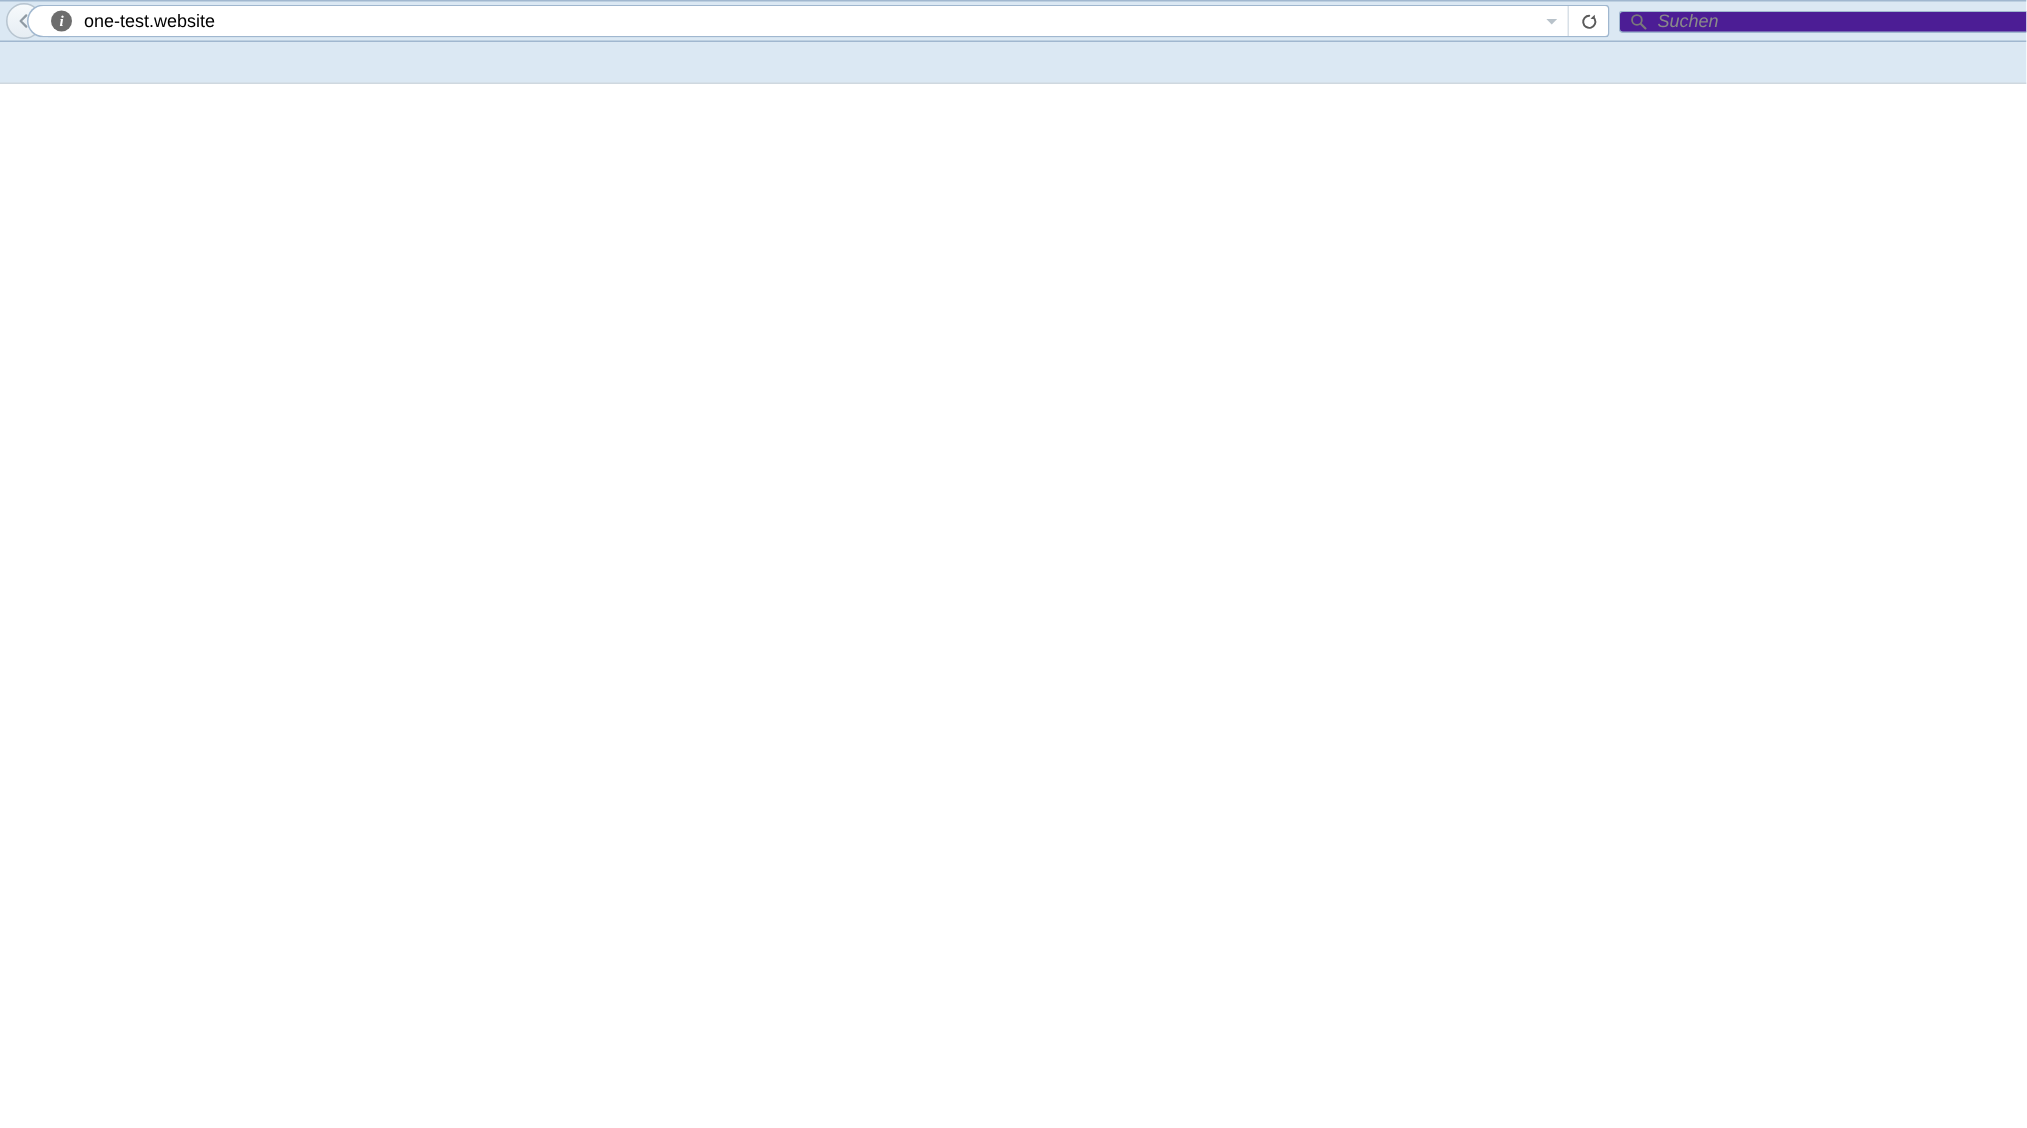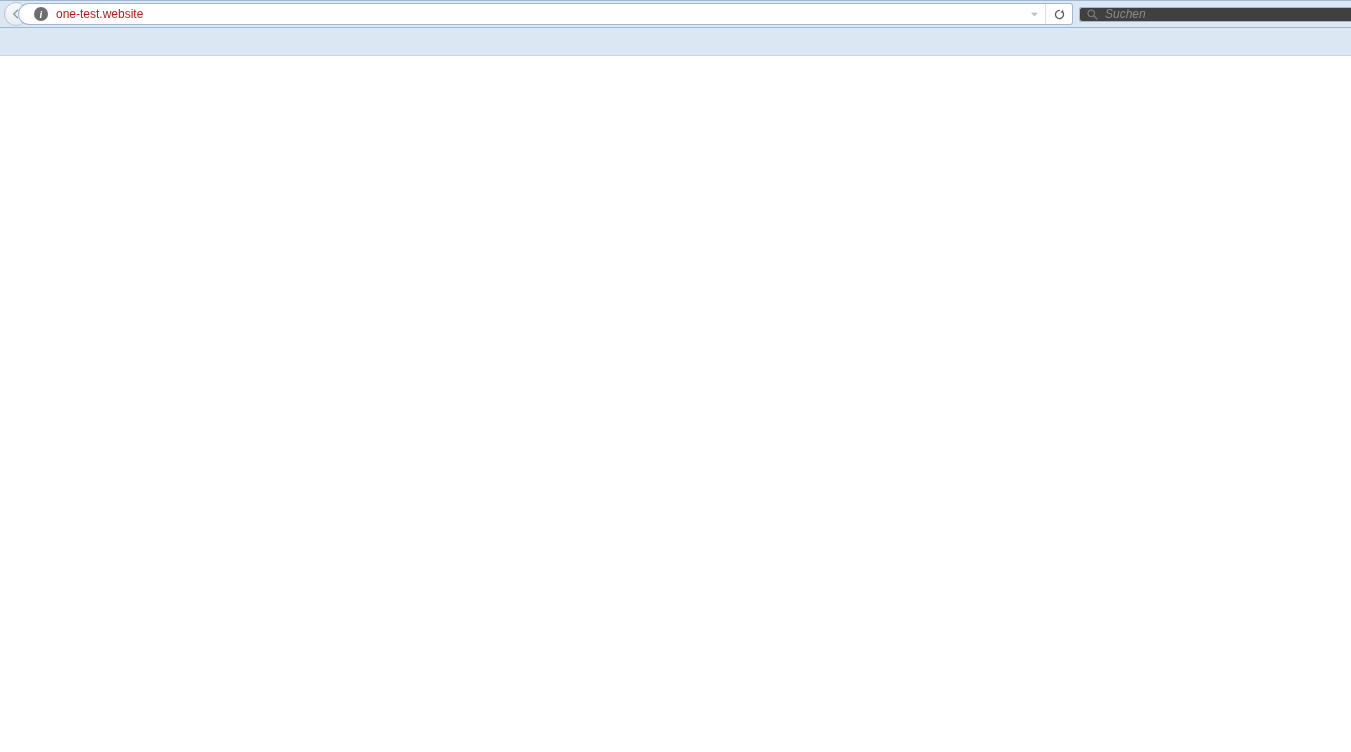--- a/index.html
+++ b/index.html
@@ -89,21 +89,21 @@
       z-index: 1;
       font-family: Georgia, serif;
       font-style: italic;
       cursor: pointer;
     }
     .url-input {
       flex: 1;
       border: none;
       outline: none;
       font-size: 12px;
-      color: #b91c1c;
+      color: #000000;
       background: transparent;
       height: 100%;
       z-index: 1;
     }
     .dropdown-btn {
       width: 22px;
       height: 20px;
       display: flex;
       align-items: center;
       justify-content: center;
@@ -122,21 +122,21 @@
       justify-content: center;
       cursor: pointer;
     }
     .reload-btn svg {
       width: 13px;
       height: 13px;
     }
     .search-container {
       width: 272px;
       height: 15px;
-      background: #404040;
+      background: #4c1d95;
       border: 1px solid #a0b7cf;
       border-right: none;
       border-top-left-radius: 3px;
       border-bottom-left-radius: 3px;
       display: flex;
       align-items: center;
       padding-left: 6px;
     }
     .search-icon {
       width: 13px;

